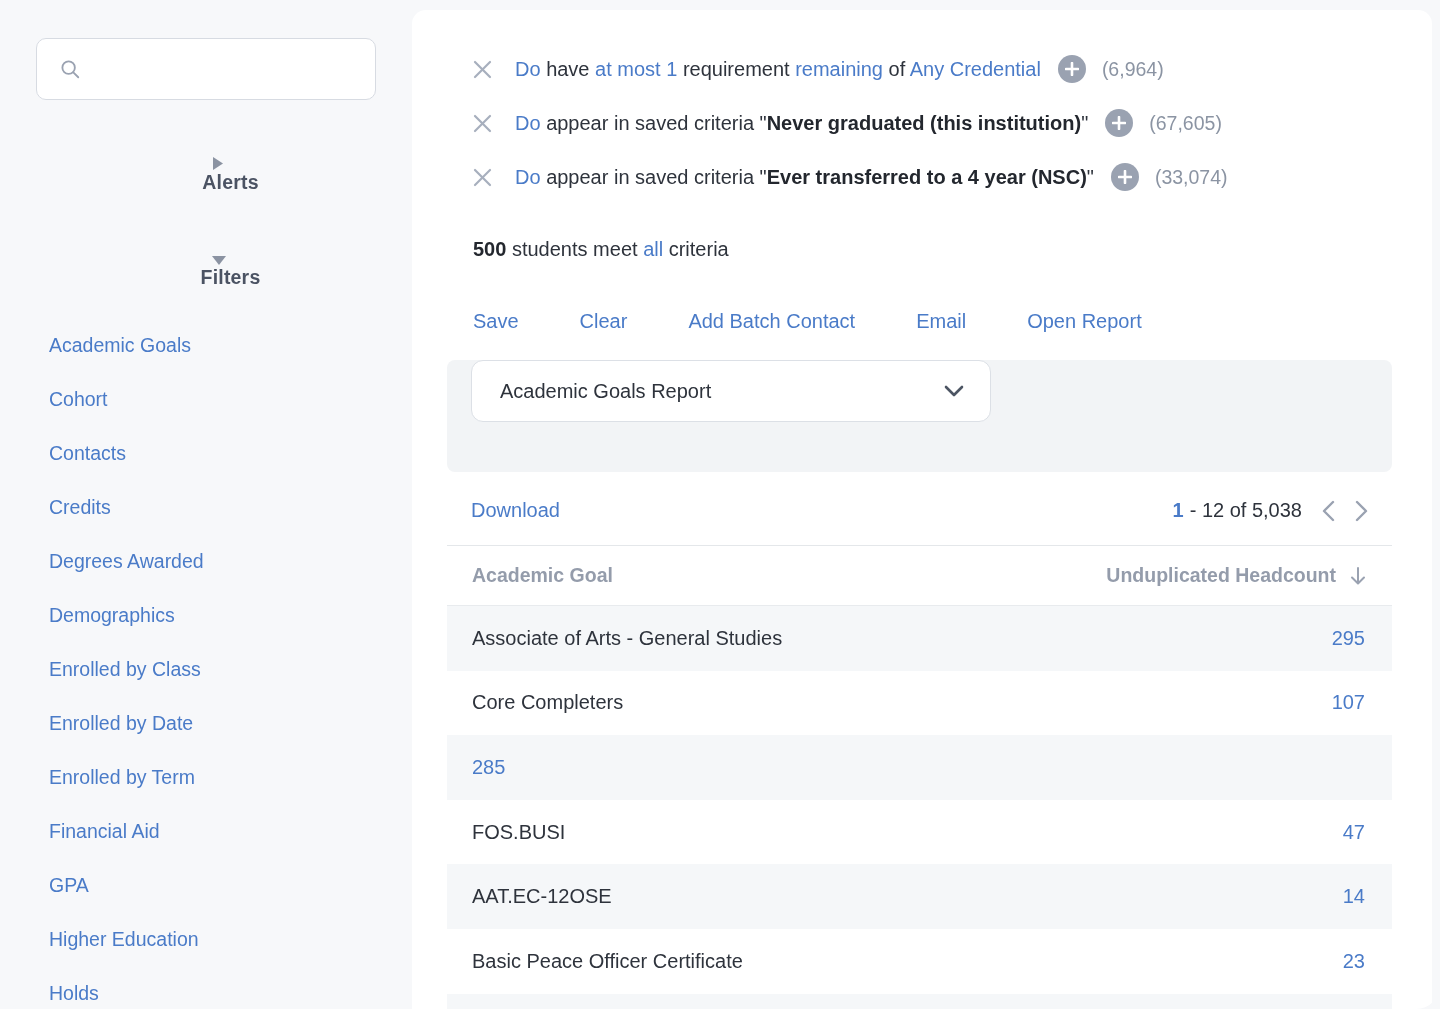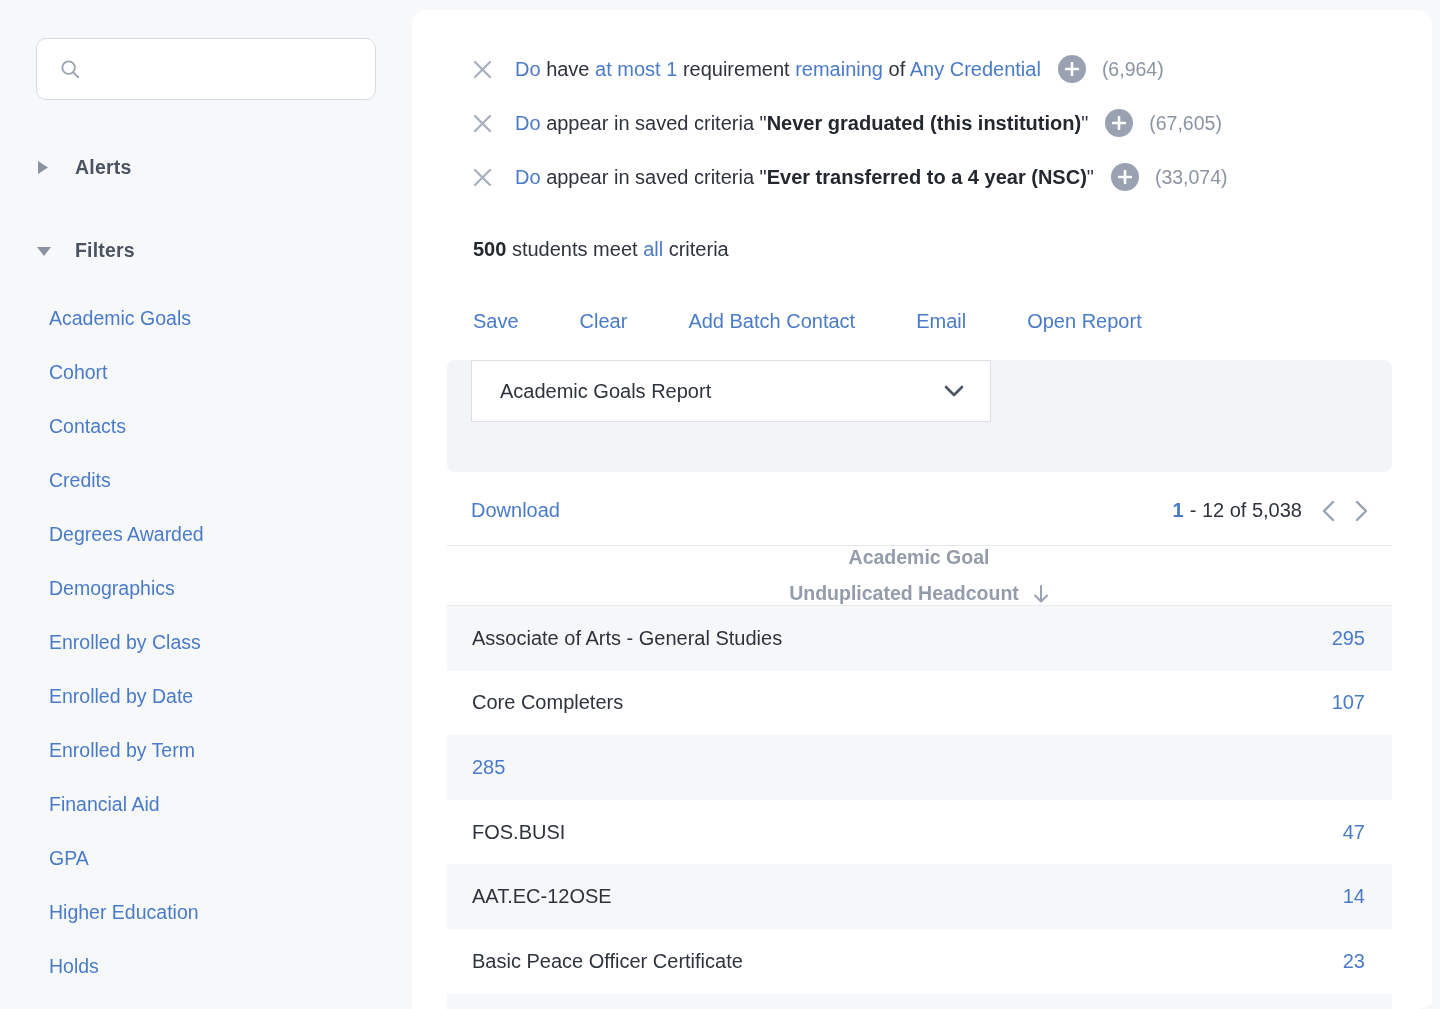--- a/index.html
+++ b/index.html
@@ -19,21 +19,21 @@
     border:1px solid #d7dbe2; border-radius:10px;
     display:flex; align-items:center; padding:0 14px 0 22px;
   }
   .search-box svg { flex:none; }
   .search-input {
     border:none; outline:none; background:transparent;
     font-family:"Liberation Sans", sans-serif;
     font-size:19.5px; color:#2e333c; margin-left:15px; width:100%;
   }
   .search-input::placeholder { color:#8b94a3; }
-  .side-section { display:flex; align-items:center; cursor:pointer; }
+  .side-section { display:flex; align-items:center; cursor:pointer;flex-direction:column; }
   .side-section .caret { width:26px; display:flex; justify-content:flex-start; }
   .side-section-label { font-size:19.5px; font-weight:700; color:#4b5363; margin-left:13px; letter-spacing:.2px; }
   .section-alerts { margin-top:56px; }
   .section-filters { margin-top:60px; }
   .filter-list { list-style:none; margin:45px 0 0; padding:0 0 0 13px; }
   .filter-list li { margin-bottom:31px; }
   .filter-link { font-size:19.5px; color:#4a7bc8; cursor:pointer; text-decoration:none; }
 
   
   .card {
@@ -63,41 +63,41 @@
   .summary .all { color:#4a7bc8; cursor:pointer; }
 
   
   .actions { padding-left:26px; margin-top:48px; display:flex; gap:61px; height:24px; }
   .action-link { font-size:20px; color:#4a7bc8; font-weight:500; text-decoration:none; cursor:pointer; white-space:nowrap; }
 
   
   .report-panel { margin-top:26px; height:112px; background:#f2f4f6; border-radius:8px; }
   .report-select {
     margin:25px 0 0 24px; width:520px; height:62px; background:#fff;
-    border:1px solid #dce0e6; border-radius:0;
+    border:1px solid #dce0e6; border-radius:12px;
     display:flex; align-items:center; justify-content:space-between;
     padding:0 26px 0 28px; cursor:pointer;
   }
   .report-select-value { font-size:20px; color:#2e333c; }
 
   
   .download-row {
     display:flex; justify-content:space-between; align-items:center;
     padding:27px 24px 23px 24px; border-bottom:1px solid #e4e7ea;
   }
   .download-link { font-size:20px; color:#4a7bc8; cursor:pointer; text-decoration:none; }
   .pagination { display:flex; align-items:center; gap:20px; }
   .page-text { font-size:20px; color:#2e333c; font-weight:500; }
   .page-current { color:#4a7bc8; font-weight:700; margin-right:6px; }
   .pager-btn { display:flex; align-items:center; cursor:pointer; }
 
   
   .table-header {
     display:flex; justify-content:space-between; align-items:center;
-    height:60px; padding:0 26px 0 25px; border-bottom:1px solid #e8ebee;flex-direction:column;
+    height:60px; padding:0 26px 0 25px; border-bottom:1px solid #e8ebee;
   }
   .th { font-size:19.5px; font-weight:600; color:#949cab; display:flex; align-items:center; }
   .th .sort-icon { margin-left:14px; display:flex; align-items:center; }
   .table-row {
     display:flex; justify-content:space-between; align-items:center;
     height:64.6px; padding:0 27px 0 25px; font-size:20px;gap:16px;
   }
   .table-row.alt { background:#f5f7f9; }
   .row-goal { color:#2e333c; }
   .row-count { color:#4a7bc8; cursor:pointer; text-decoration:none; }

